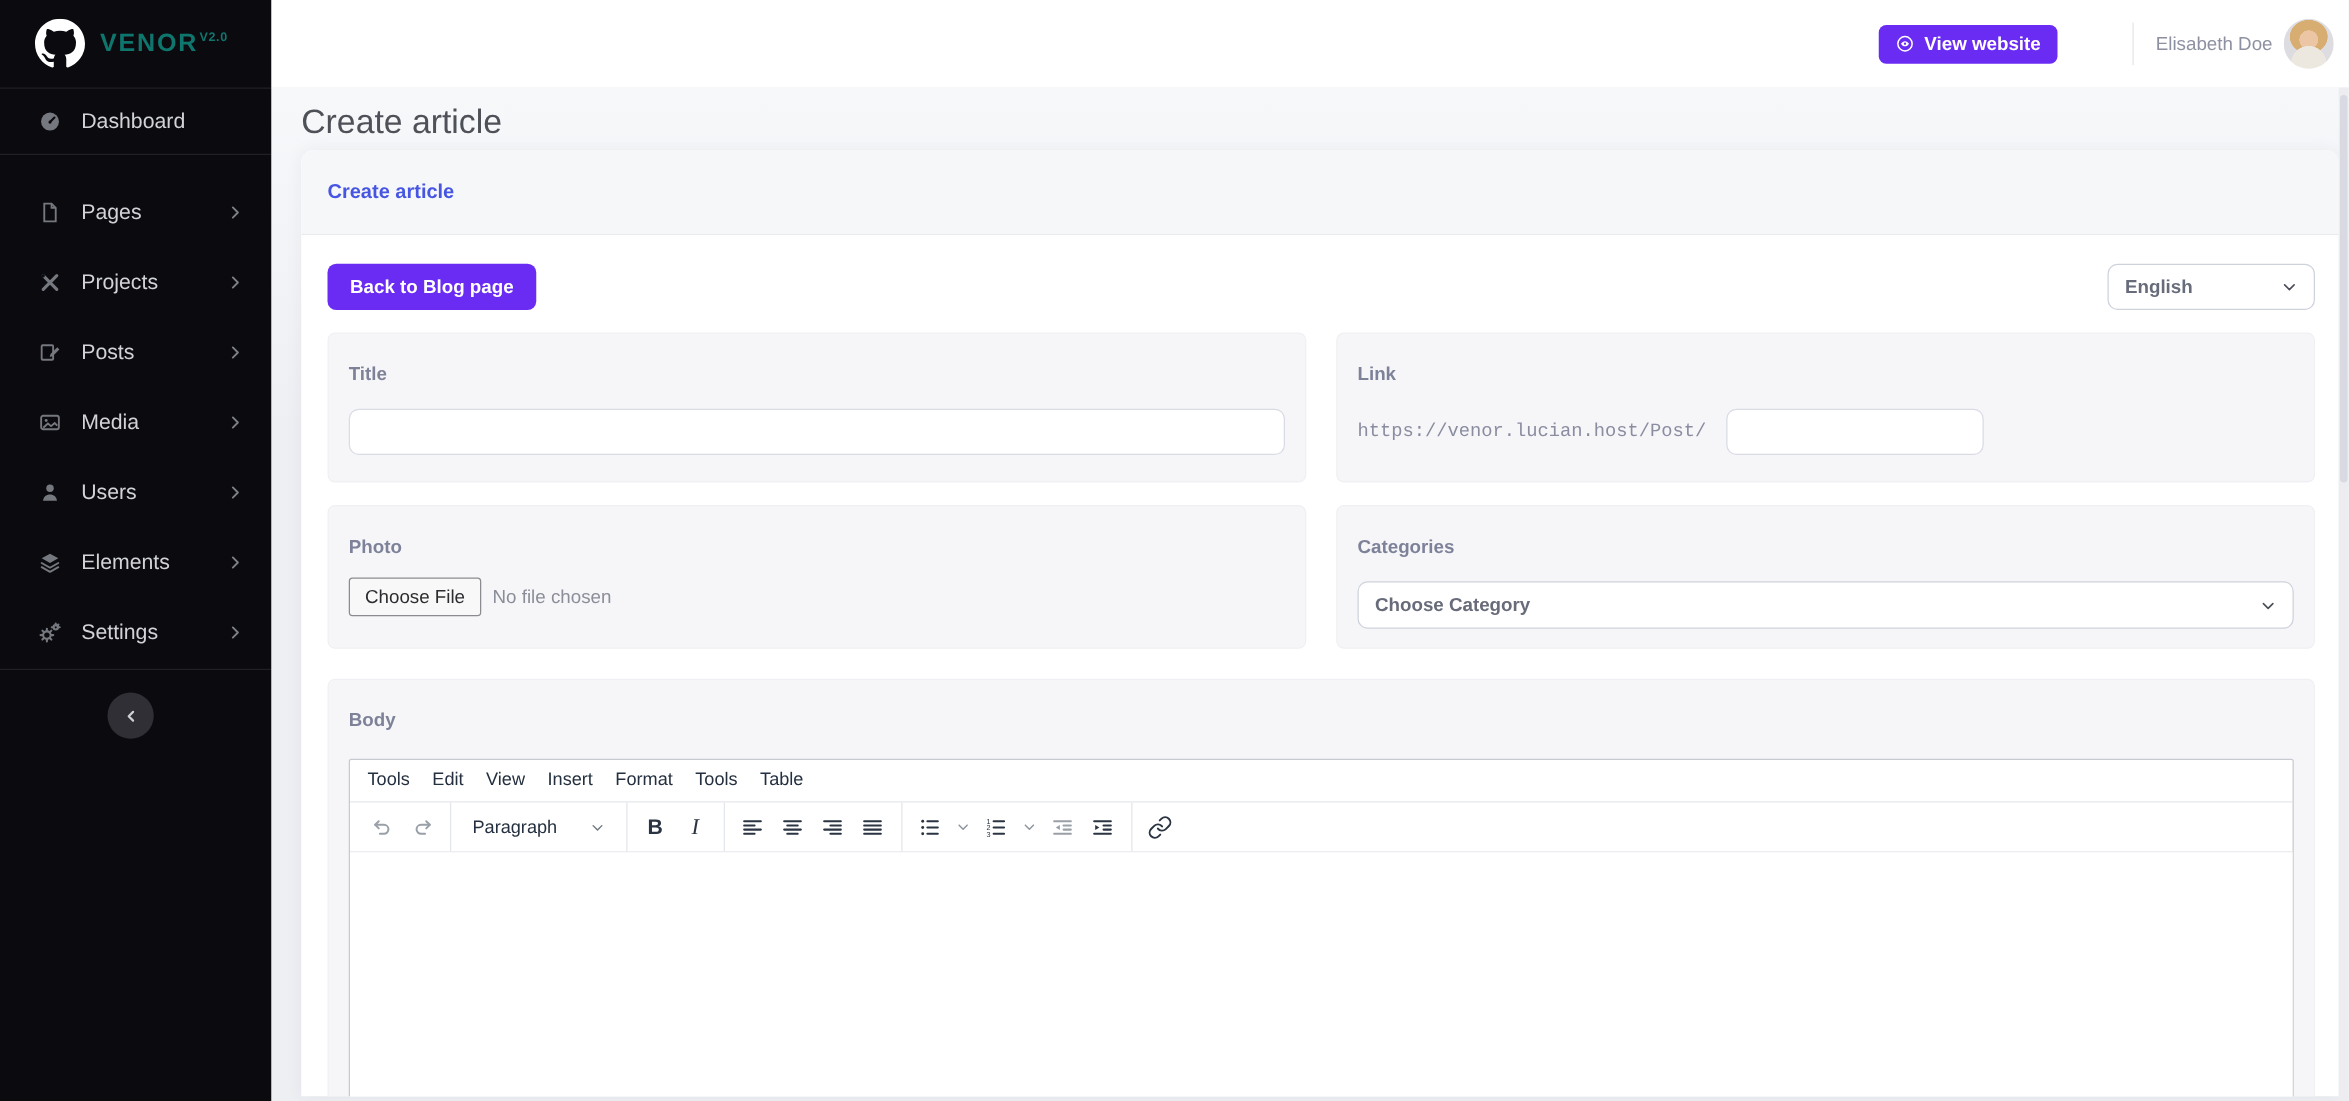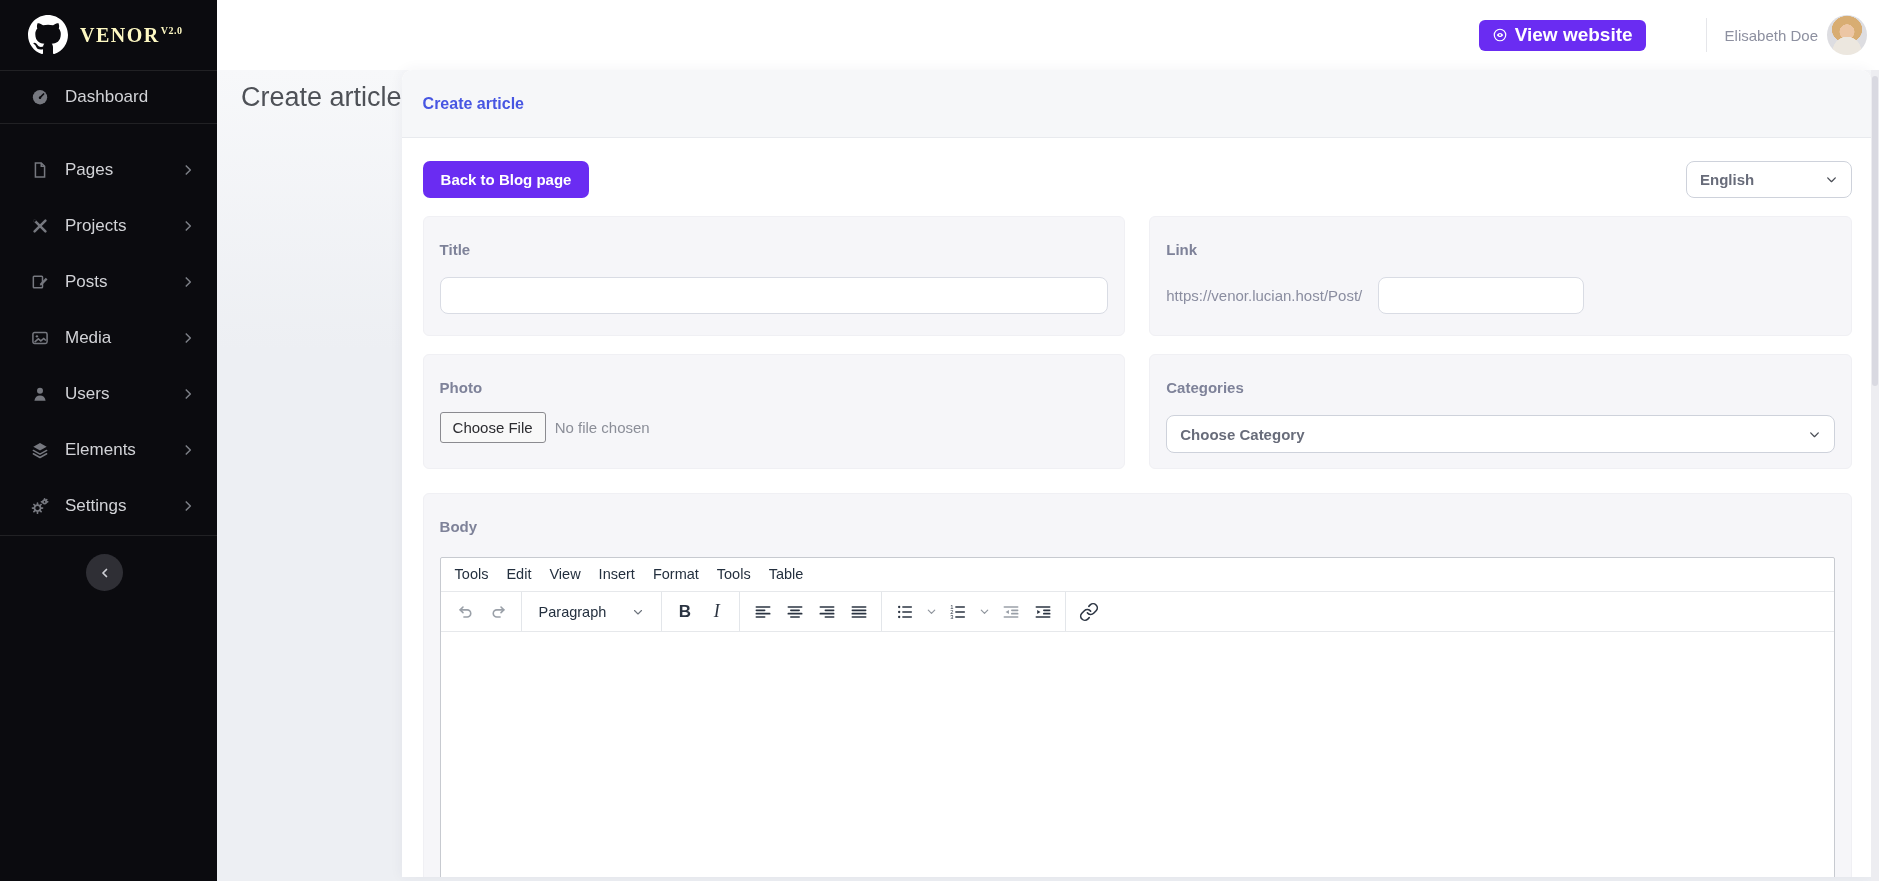--- a/index.html
+++ b/index.html
@@ -17,21 +17,21 @@
     width:217px; flex:0 0 217px; background:#0b0b0f; color:#d2d3d7;
     position:relative; z-index:5;
   }
   .logo-row {
     height:71px; display:flex; align-items:center; gap:12px;
     padding-left:28px; border-bottom:1px solid rgba(255,255,255,.09);
     cursor:pointer;
   }
   .logo-badge { width:40px; height:40px; display:flex; }
   .logo-badge svg { width:40px; height:40px; fill:#ffffff; }
-  .brand-text { color:#fef9c3; font-size:20px; font-weight:bold; letter-spacing:1.5px;font-family:Liberation Serif, serif; }
+  .brand-text { color:#0f766e; font-size:20px; font-weight:bold; letter-spacing:1.5px; }
   .brand-text sup { font-size:10px; letter-spacing:.5px; margin-left:1px; }
 
   .nav-item {
     display:flex; align-items:center; gap:15px;
     padding-left:30px; padding-right:22px;
     height:52px; font-size:17px; color:#d2d3d7; cursor:pointer;
   }
   .nav-item .nicon { width:20px; height:20px; color:#76787f; display:flex; flex:0 0 20px; }
   .nav-item .nicon svg { width:20px; height:20px; }
   .nav-item .chev { margin-left:auto; width:14px; height:14px; color:#7c7f86; display:flex; }
@@ -52,37 +52,37 @@
   .main { flex:1; display:flex; flex-direction:column; min-width:0; }
 
   .topbar {
     height:70px; background:#ffffff; display:flex; align-items:center;
     justify-content:flex-end; padding-right:12px; flex:0 0 70px;
   }
   .view-website {
     display:flex; align-items:center; gap:7px;
     background:#6a2cf2; color:#fff; border:none; cursor:pointer;
     height:31px; padding:12px 13px; border-radius:6px;
-    font-family:"Liberation Sans", sans-serif; font-size:19px; font-weight:bold;
+    font-family:"Liberation Sans", sans-serif; font-size:15px; font-weight:bold;
   }
   .view-website svg { width:16px; height:16px; }
   .topbar-divider { width:1px; height:34px; background:#e5e6ea; margin:0 18px 0 60px; }
   .user-name { font-size:15px; color:#8d90a0; margin-right:9px; }
   .avatar {
     width:40px; height:40px; border-radius:50%; cursor:pointer;
     background:
       radial-gradient(circle at 50% 90%, #ece7df 0 34%, rgba(0,0,0,0) 35%),
       radial-gradient(circle at 50% 42%, #ecc6a4 0 24%, rgba(0,0,0,0) 25%),
       radial-gradient(ellipse 62% 55% at 50% 36%, #d8ad72 0 60%, rgba(0,0,0,0) 62%),
       #dddde1;
     overflow:hidden;
   }
 
   .content {
-    flex:1; min-height:0; display:flex; flex-direction:row;
+    flex:1; min-height:0; display:flex; flex-direction:column;
     background:linear-gradient(180deg,#f7f8fa 0px,#edeff3 280px,#edeff3 100%);
     padding:0 8px 4px 24px;
   }
   .page-title {
     font-size:27px; font-weight:400; color:#4e5157;
     margin-top:12px; margin-bottom:8px; line-height:30px;
   }
 
   .main-card {
     flex:1; min-height:0; background:#fff; border-radius:10px 10px 0 0;
@@ -119,21 +119,21 @@
   }
   .panel.h1row { height:120px; }
   .panel.h2row { height:115px; }
   .panel-label { font-size:15px; font-weight:bold; color:#7e8299; margin-bottom:19px; }
   .text-input {
     width:100%; height:37px; background:#fff; border:1px solid #d9dce4;
     border-radius:8px; font-family:"Liberation Sans", sans-serif; font-size:15px;
     color:#3c3f47; padding:0 12px; outline:none;
   }
   .link-row { display:flex; align-items:center; gap:16px; }
-  .base-url { font-size:15px; color:#8a8da0; white-space:nowrap; }
+  .base-url { font-size:15px; color:#8a8da0; white-space:nowrap;font-family:Liberation Mono, monospace; }
   .slug-input { width:206px; }
 
   .file-row { display:flex; align-items:center; margin-top:-3px; }
   .file-btn {
     height:31px; padding:0 12px; background:#f8f8f8; border:1px solid #8b8b90;
     border-radius:3px; font-family:"Liberation Sans", sans-serif; font-size:15px;
     color:#2c2c30; cursor:pointer;
   }
   .file-status { font-size:15px; color:#8b8e98; margin-left:9px; }
   .cat-select { width:100%; height:38px; }

